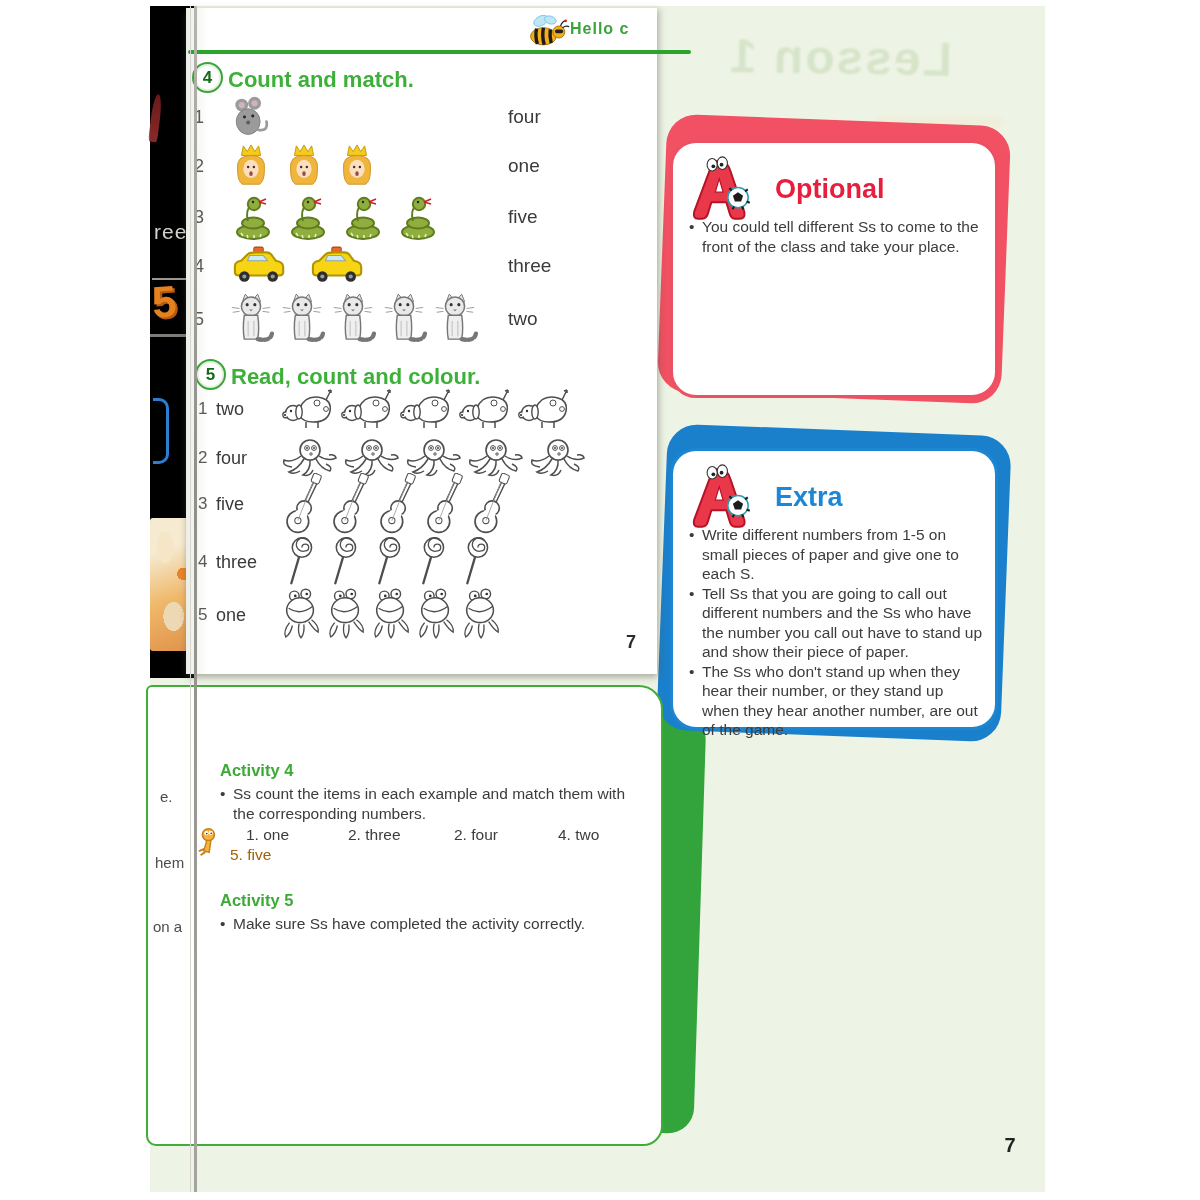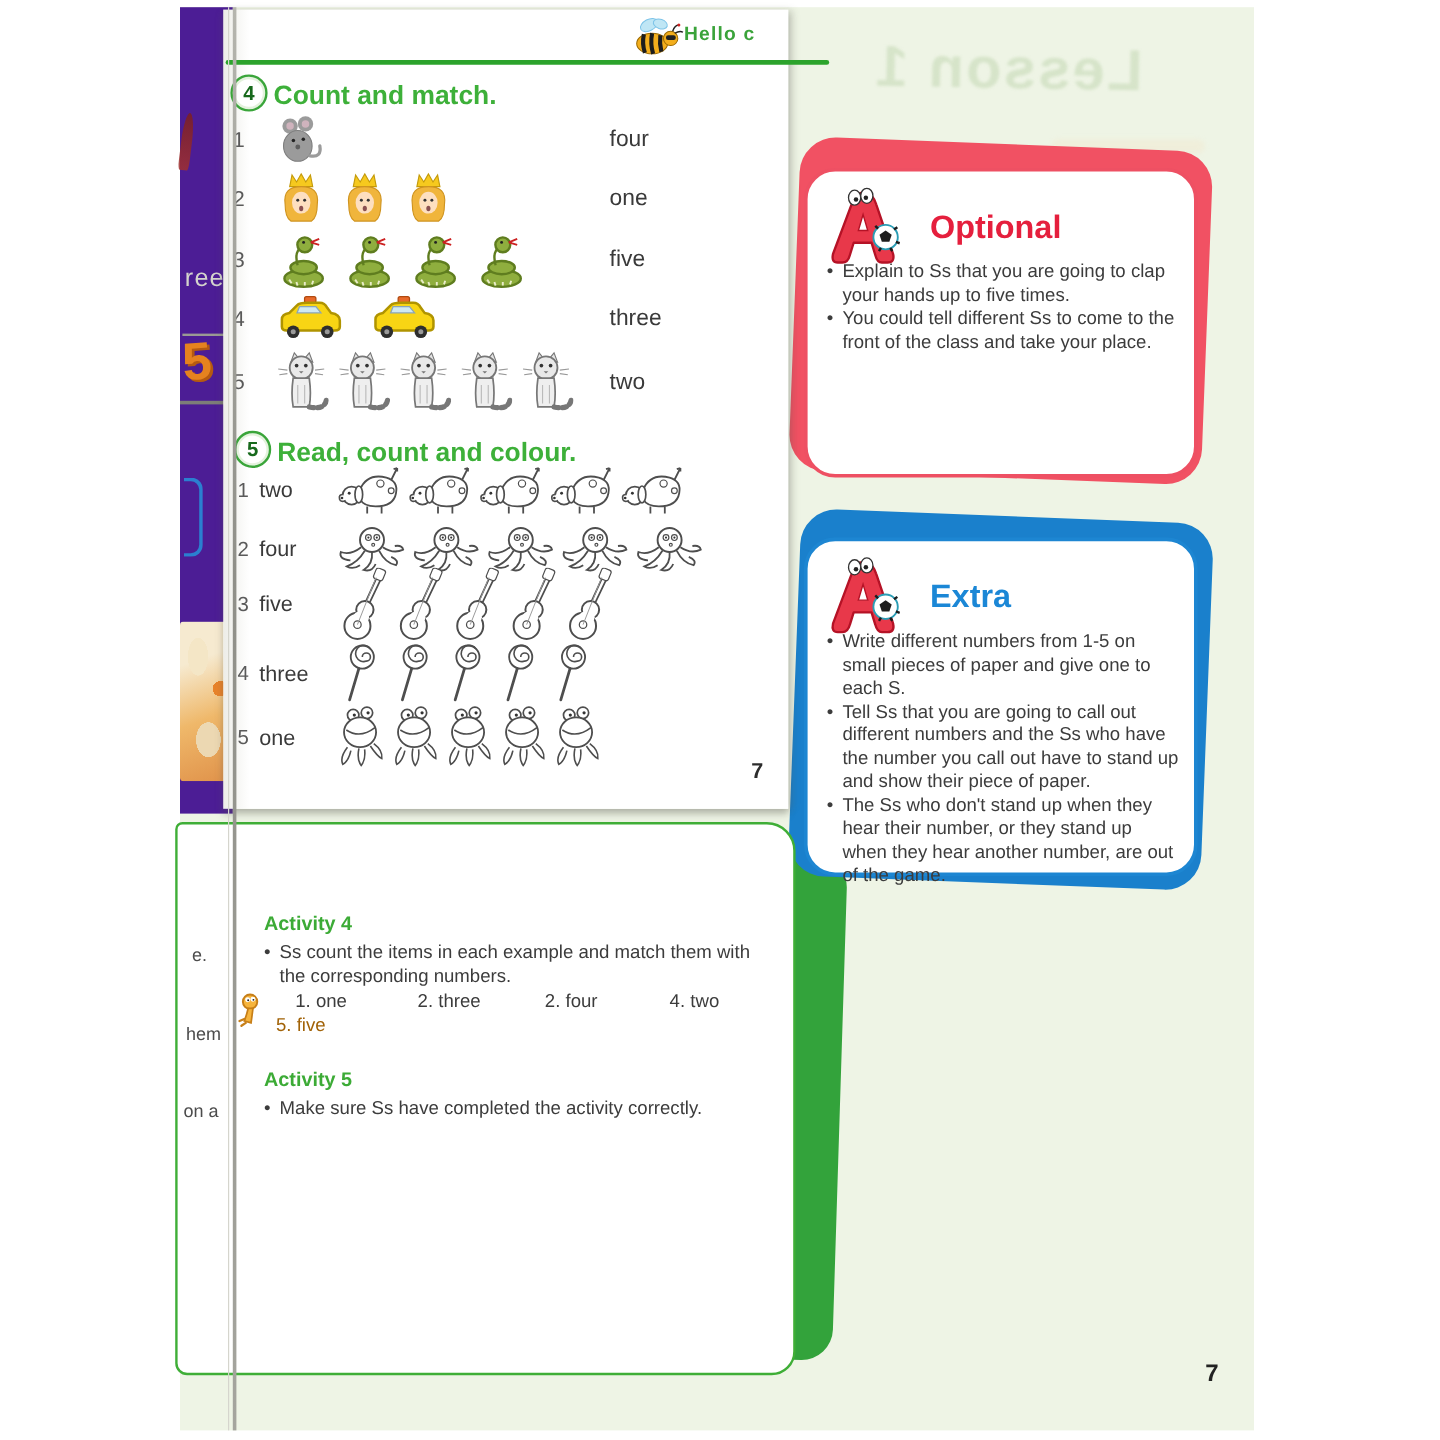--- a/index.html
+++ b/index.html
@@ -10,21 +10,21 @@
   #scan{position:absolute;left:150px;top:6px;width:895px;height:1186px;background:#eef4e5;}
 
   
   #ghost-title{position:absolute;left:540px;top:24px;width:300px;text-align:center;
     font-size:48px;font-weight:bold;color:#d6e4c9;transform:scaleX(-1) rotate(-1deg);
     filter:blur(1.3px);z-index:1;letter-spacing:2px;}
   #ghost-smudge{position:absolute;left:726px;top:110px;width:128px;height:12px;
     background:#f1ead2;opacity:.55;filter:blur(2px);z-index:1;border-radius:6px;}
 
   
-  #under-strip{position:absolute;left:0;top:0;width:44px;height:672px;background:#4c1d95;z-index:4;}
+  #under-strip{position:absolute;left:0;top:0;width:44px;height:672px;background:#000000;z-index:4;}
   .frag{position:absolute;}
   #frag-red-mark{left:1px;top:88px;width:9px;height:48px;background:linear-gradient(#7c1f1f,#a03030);
     border-radius:60% 60% 20% 20%;transform:rotate(7deg);opacity:.85;}
   #frag-ree{left:4px;top:214px;font-size:21px;color:#d4d4cd;letter-spacing:1px;}
   #frag-line1{left:2px;top:272px;width:40px;height:2px;background:#9a9a94;}
   #frag-orange-5{left:2px;top:274px;font-size:44px;font-weight:bold;color:#e5821f;
     text-shadow:2px 2px 0 #b55a10;transform:rotate(-4deg);line-height:1;}
   #frag-line2{left:0;top:328px;width:42px;height:3px;background:#7d7d78;}
   #frag-bracket{left:3px;top:392px;width:13px;height:60px;border:3px solid #2b7fd0;border-left:none;
     border-radius:0 10px 10px 0;}
@@ -479,21 +479,20 @@
 
     <div id="optional-back" class="card-back"></div>
     <div id="optional-card" class="card">
       <div class="card-head">
         <svg width="66" height="72" viewBox="0 0 84 92">
             <use href="#sym-a-char"></use>
           </svg>
         <div class="card-title">Optional</div>
       </div>
       <ul class="bullets card-bullets" id="optional-bullets">
-          <li>Explain to Ss that you are going to clap your hands up to five times.</li>
           <li>You could tell different Ss to come to the front of the class and take your place.</li>
         </ul>
     </div>
 
     <div id="extra-back" class="card-back"></div>
     <div id="extra-card" class="card">
       <div class="card-head">
         <svg width="66" height="72" viewBox="0 0 84 92">
             <use href="#sym-a-char"></use>
           </svg>

